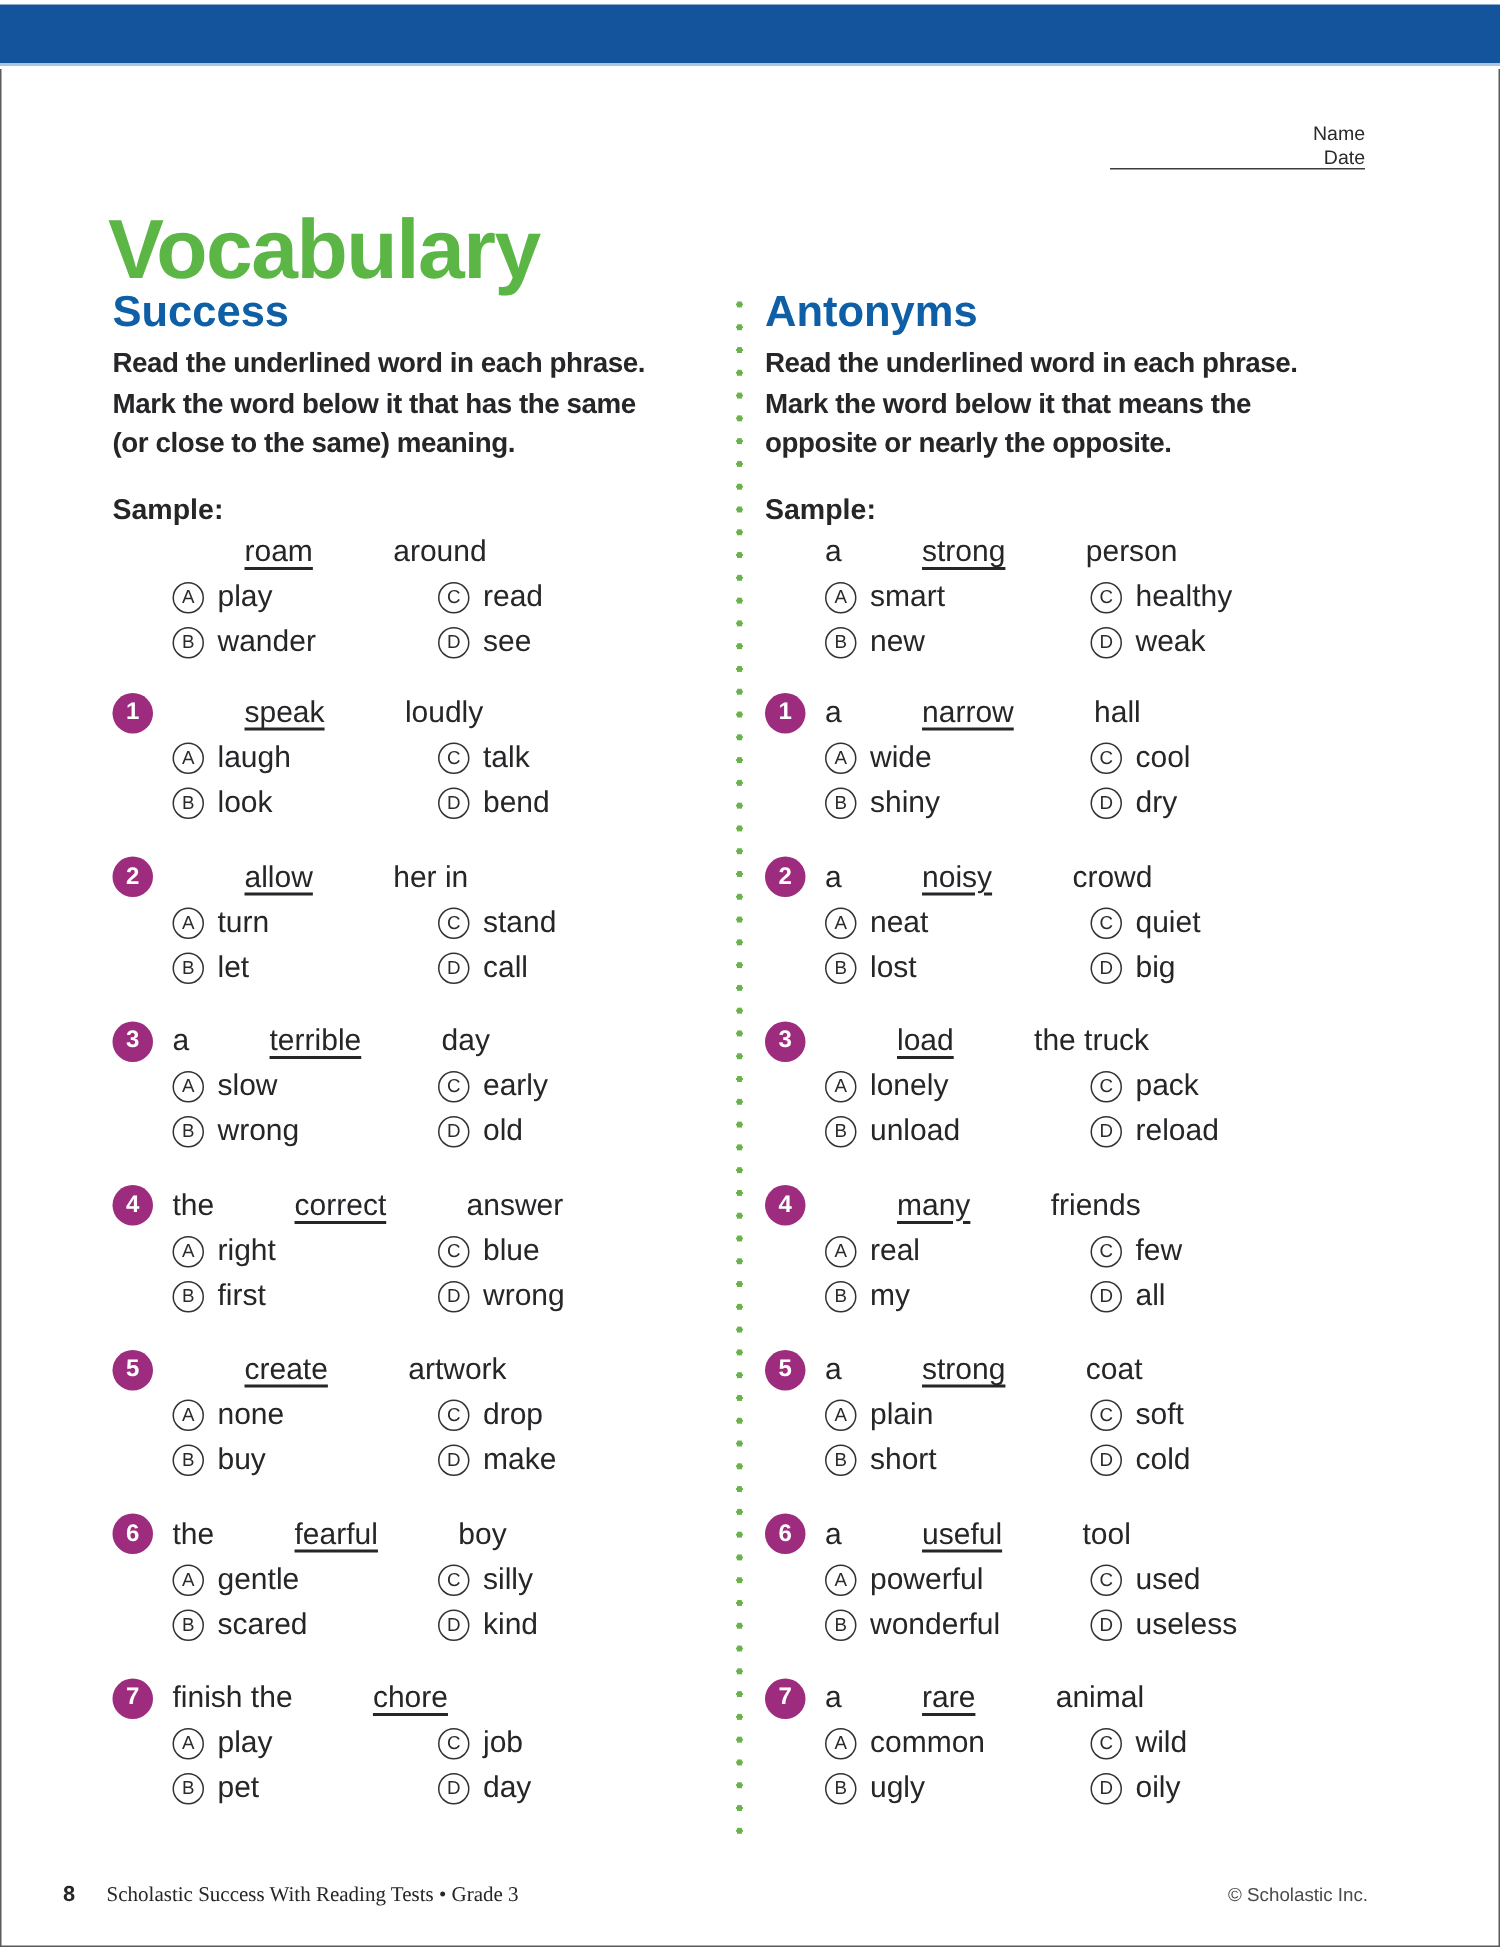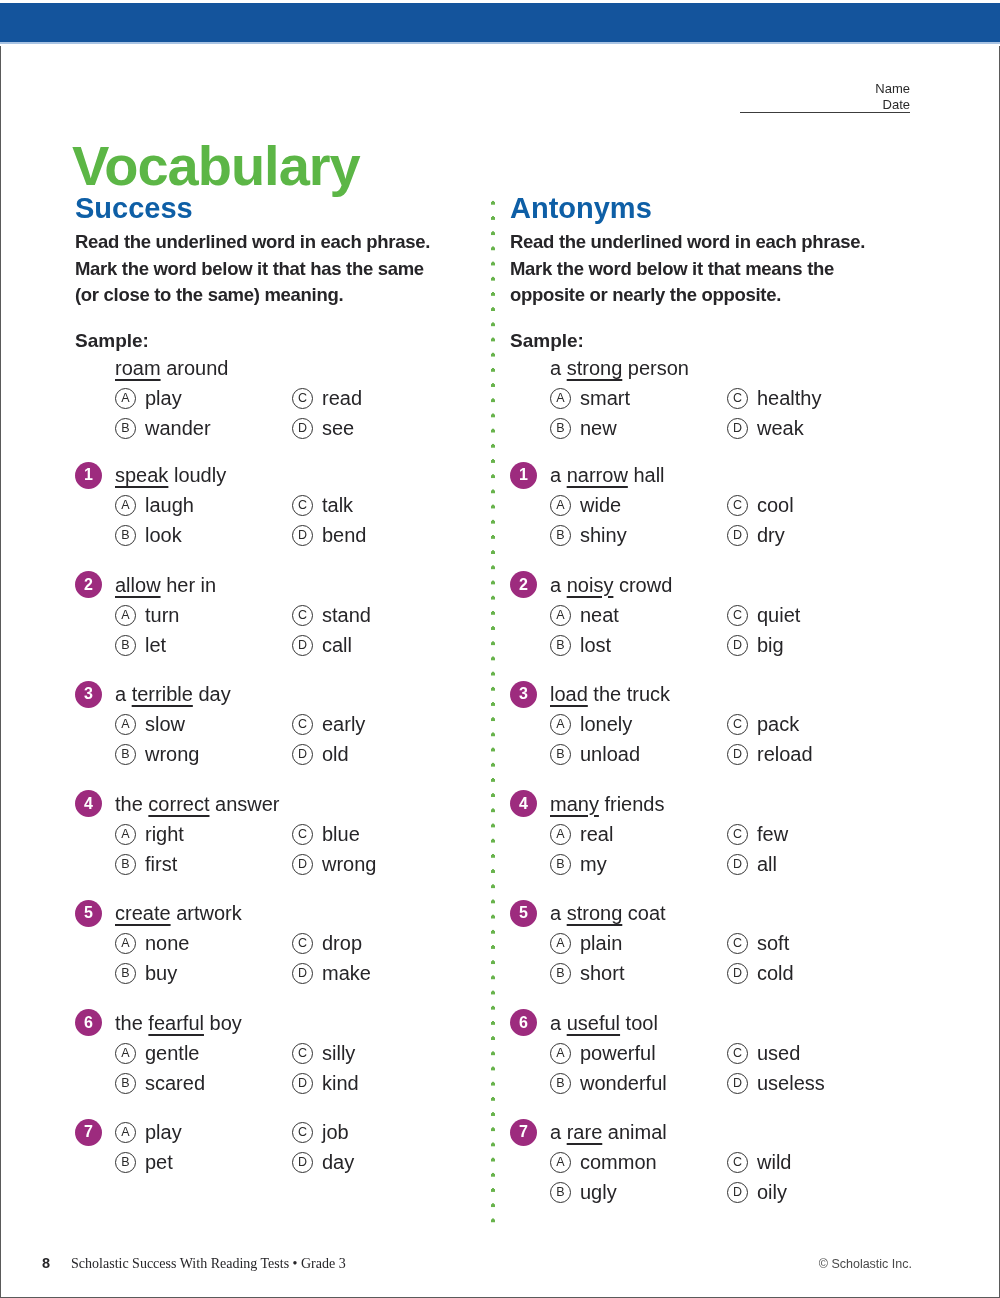--- a/index.html
+++ b/index.html
@@ -32,21 +32,21 @@
   .divider{width:6px; margin:6px 14px 0 15px;
     background-image:radial-gradient(circle 2.2px at 3px 4px, var(--dots) 97%, transparent);
     background-size:6px 15.2px; background-repeat:repeat-y;}
   h2.col-heading{font-size:29px; line-height:31px; font-weight:bold; color:var(--heading);}
   .instructions{margin-top:5px; font-size:18.5px; font-weight:bold; line-height:26.5px;
     letter-spacing:-0.3px; white-space:nowrap;}
   .instructions > div{white-space:nowrap;}
   .sample{margin-top:19px;}
   .sample-label{font-size:19px; font-weight:bold; line-height:26px;}
   .sample-body{padding-left:40px;}
-  .phrase{height:30px; display:flex; align-items:center; font-size:20px; white-space:pre;}
+  .phrase{height:30px; display:flex; align-items:center; font-size:20px; white-space:pre;gap:48px;}
   .underlined{text-decoration:underline; text-decoration-thickness:1.8px; text-underline-offset:4px;}
   .options{display:grid; grid-template-columns:177px auto; grid-auto-rows:30px; align-items:center;}
   .option{display:flex; align-items:center; font-size:20px; cursor:pointer;}
   .letter{width:21px; height:21px; flex:none; border:1.6px solid #323232; border-radius:50%;
     display:inline-flex; align-items:center; justify-content:center;
     font-size:12.5px; line-height:1; margin-right:9px; color:#2b2b2b;}
   .questions{margin-top:17px;}
   .question{position:relative; padding-left:40px; margin-bottom:19.5px;}
   .qnum{position:absolute; left:0; top:1px; width:27px; height:27px; border-radius:50%;
     background:var(--purple); color:#fff; font-weight:bold; font-size:16px;
@@ -232,20 +232,21 @@
     <span class="opt-text">scared</span>
   </div>
             <div class="option">
     <span class="letter">D</span>
     <span class="opt-text">kind</span>
   </div>
           </div>
   </div>
         <div class="question">
     <span class="qnum">7</span>
+    <div class="phrase"><span class="pre">finish the </span><span class="underlined">chore</span><span class="post"></span></div>
     <div class="options">
             <div class="option">
     <span class="letter">A</span>
     <span class="opt-text">play</span>
   </div>
             <div class="option">
     <span class="letter">C</span>
     <span class="opt-text">job</span>
   </div>
             <div class="option">

